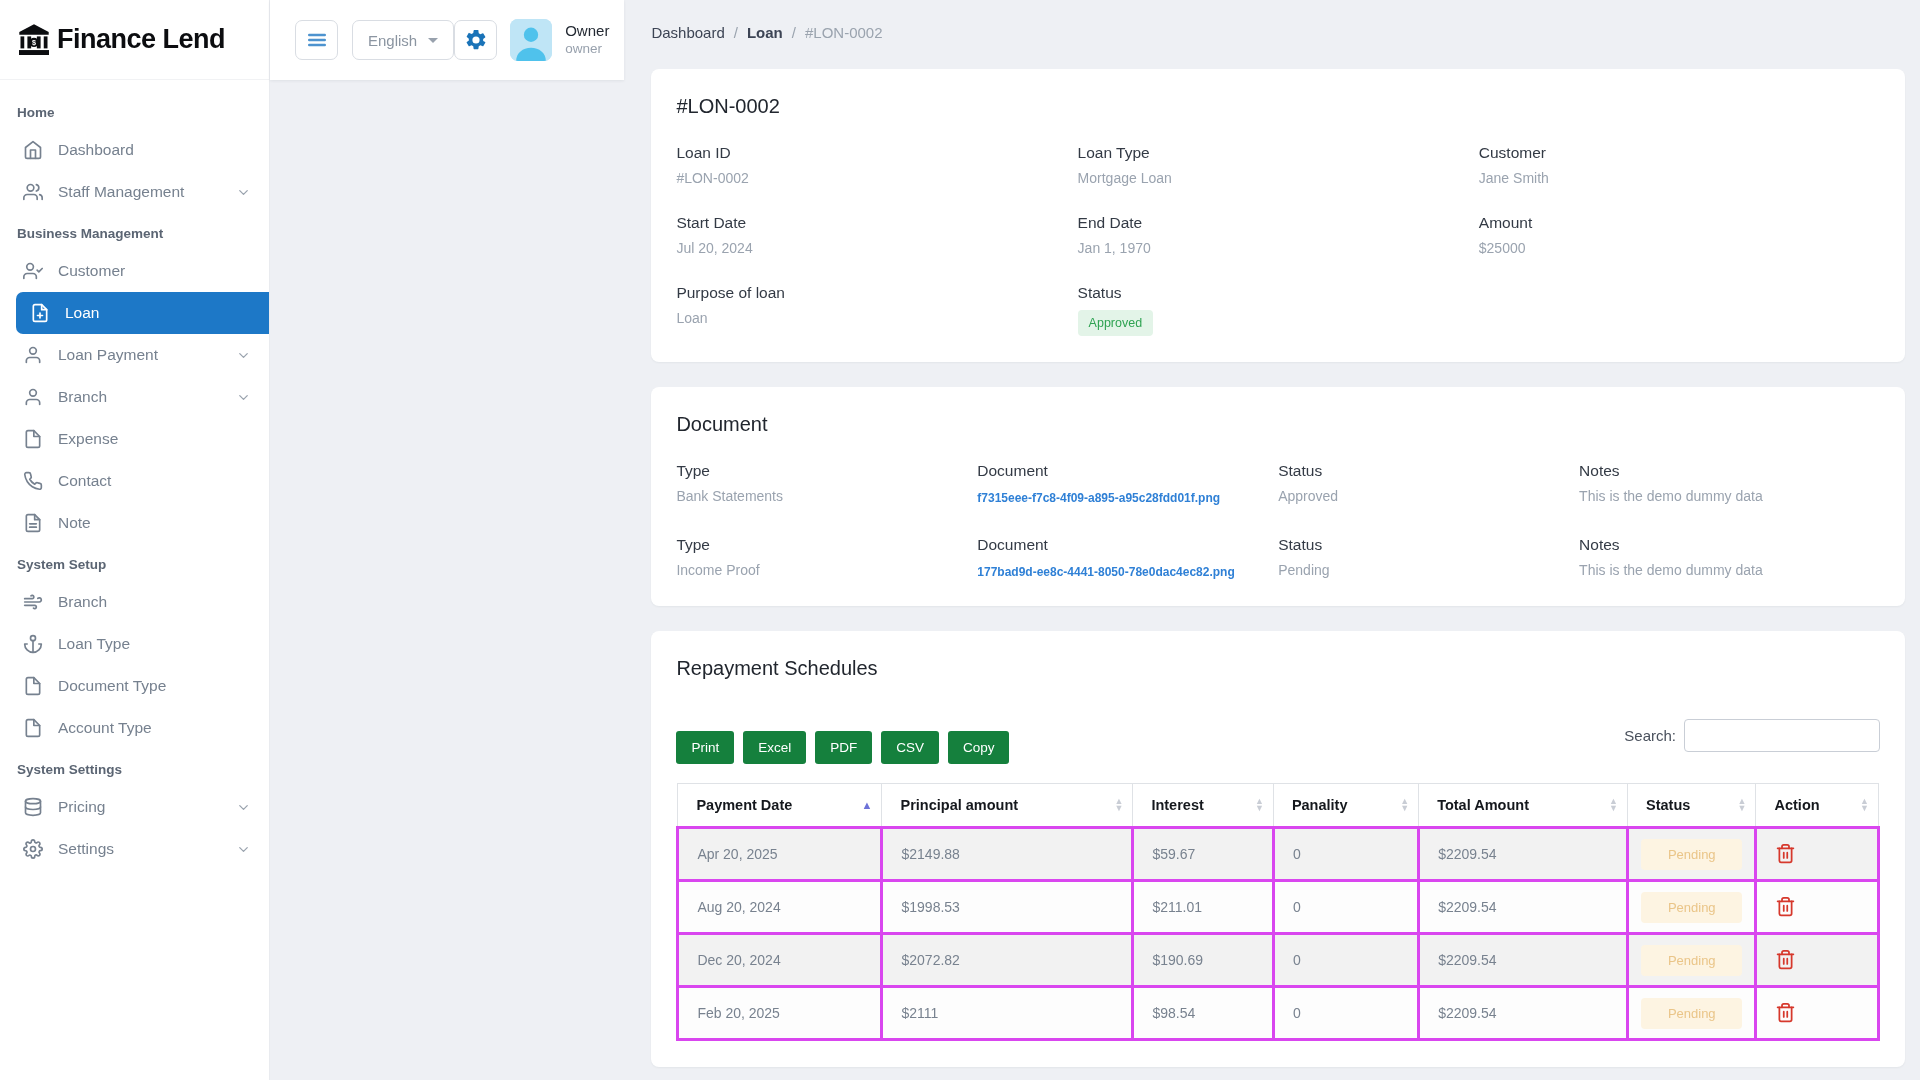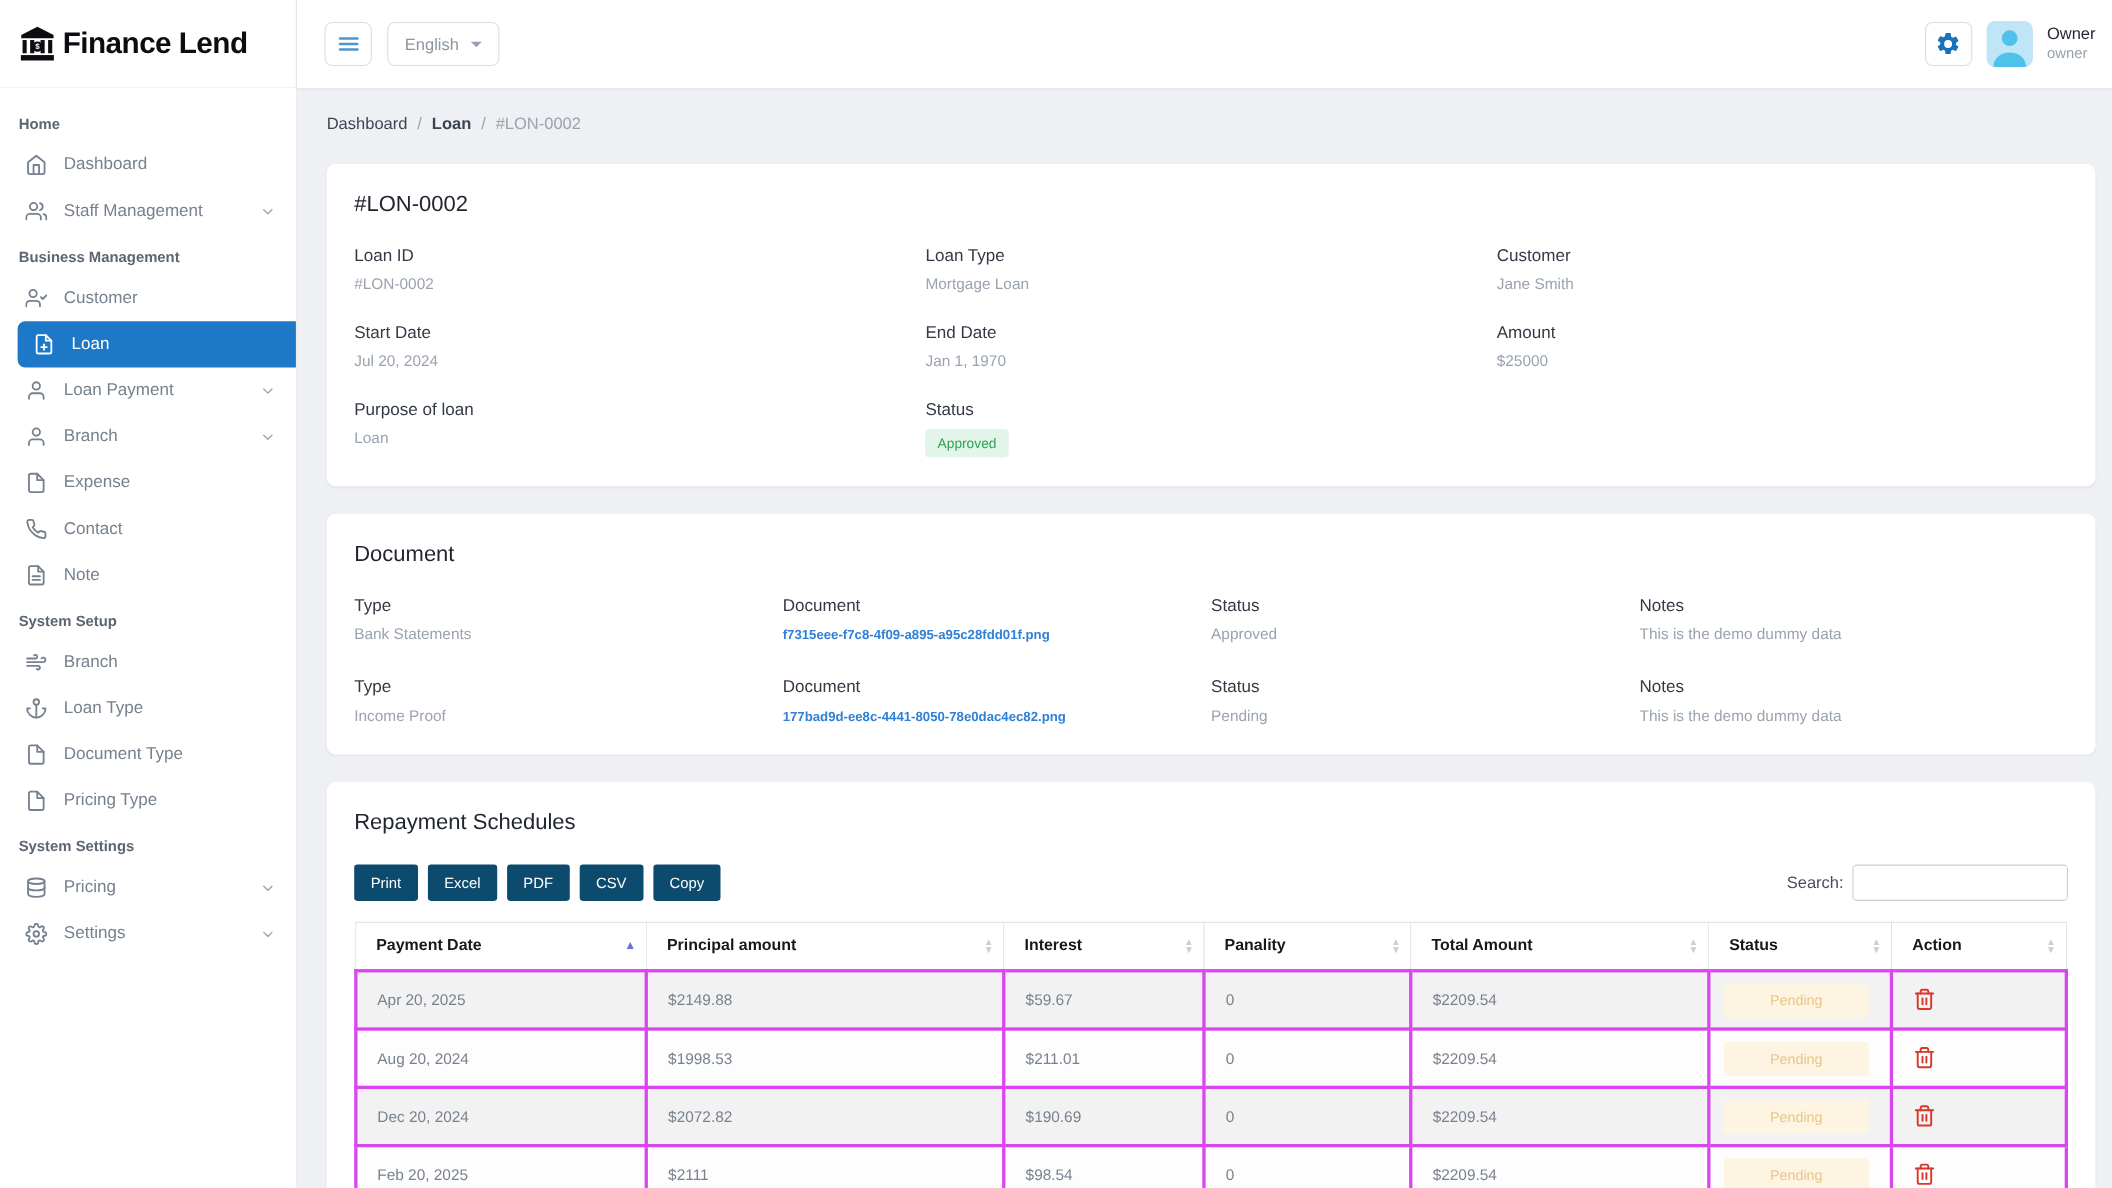--- a/index.html
+++ b/index.html
@@ -16,21 +16,21 @@
   .nav { padding-top:12px; overflow:hidden; }
   .nav-section { padding:13px 17px 9px; font-size:13.5px; font-weight:700; color:#5b6573; }
   .nav-item { display:flex; align-items:center; gap:15px; padding:11px 18px 11px 23px;
     font-size:15.5px; color:#76818f; cursor:pointer; }
   .nav-item svg { width:20px; height:20px; flex:none; }
   .nav-item .chev { width:15px; height:15px; margin-left:auto; color:#9aa3ae; }
   .nav-item.active { background:#1d78c7; color:#fff; margin-left:16px; padding-left:14px;
     border-radius:7px 0 0 7px; }
 
   
-  .right-side { flex:1; display:flex; flex-direction:column; min-width:0; }
+  .right-side { flex:1; display:flex; flex-direction:row; min-width:0; }
   .topbar { height:80px; background:#fff; display:flex; align-items:center;
     padding:0 15px 0 25px; box-shadow:0 1px 3px rgba(20,30,45,.07); position:relative; z-index:2; flex:none; }
   .icon-btn { width:43px; height:40px; border:1px solid #d9dde3; border-radius:7px; background:#fff;
     display:flex; align-items:center; justify-content:center; cursor:pointer; }
   .lang-select { margin-left:14px; height:40px; border:1px solid #d9dde3; border-radius:7px;
     background:#fff; display:flex; align-items:center; gap:11px; padding:0 15px;
     color:#8b95a1; font-size:15px; cursor:pointer; }
   .caret-down { width:0; height:0; border-left:5px solid transparent; border-right:5px solid transparent;
     border-top:5px solid #98a1ad; }
   .top-right { margin-left:auto; display:flex; align-items:center; gap:13px; }
@@ -55,22 +55,22 @@
   .detail-grid4 { display:grid; grid-template-columns:1fr 1fr 1fr 1fr; row-gap:30px; }
   .f-label { font-size:15.5px; color:#333a45; margin-bottom:8px; }
   .f-value { font-size:14px; color:#9aa3af; }
   .f-link { font-size:12px; color:#2f80d6; text-decoration:none; cursor:pointer;font-weight:bold; }
   .badge-approved { display:inline-block; background:#e3f4e8; color:#2fa352; font-size:12.5px;
     padding:6px 11px; border-radius:4px; }
 
   
   .toolbar { display:flex; align-items:center; margin-bottom:19px; }
   .btn-group { display:flex; gap:9px; }
-  .export-btn { background:#0c4a6e; color:#fff; border:none; border-radius:3px; font-size:13.5px;
-    padding:9px 15px; cursor:pointer; font-family:inherit; }
+  .export-btn { background:#15803d; color:#fff; border:none; border-radius:3px; font-size:13.5px;
+    padding:9px 15px; cursor:pointer; font-family:inherit;margin-top:25px; }
   .search-wrap { margin-left:auto; display:flex; align-items:center; gap:8px; font-size:15px; color:#49505c; }
   .search-input { width:196px; height:33px; border:1px solid #c9ced6; border-radius:4px;
     padding:0 8px; font-size:14px; font-family:inherit; background:#fff; }
 
   table.dt { width:100%; border-collapse:collapse; table-layout:fixed; }
   .dt th { border:1px solid #dfe2e6; padding:13px 26px 13px 18px; font-size:14.5px; color:#15181d;
     text-align:left; position:relative; font-weight:700; background:#fff; cursor:pointer; }
   .dt td { border:3px solid #d946ef; padding:12px 18px; font-size:14px; color:#78828f; }
   .dt tbody tr:nth-child(odd) { background:#f2f2f2; }
   .dt tbody tr:nth-child(even) { background:#fdfdfd; }
@@ -205,21 +205,21 @@
             <path d="M13 2H6a2 2 0 0 0-2 2v16a2 2 0 0 0 2 2h12a2 2 0 0 0 2-2V9z"></path>
             <polyline points="13 2 13 9 20 9"></polyline>
           </svg>
           <span>Document Type</span>
         </div>
         <div class="nav-item">
           <svg class="" viewBox="0 0 24 24" fill="none" stroke="currentColor" stroke-width="2" stroke-linecap="round" stroke-linejoin="round">
             <path d="M13 2H6a2 2 0 0 0-2 2v16a2 2 0 0 0 2 2h12a2 2 0 0 0 2-2V9z"></path>
             <polyline points="13 2 13 9 20 9"></polyline>
           </svg>
-          <span>Pricing Type</span>
+          <span>Account Type</span>
         </div>
         <div class="nav-section">System Settings</div>
         <div class="nav-item">
           <svg class="" viewBox="0 0 24 24" fill="none" stroke="currentColor" stroke-width="2" stroke-linecap="round" stroke-linejoin="round">
             <ellipse cx="12" cy="5" rx="9" ry="3"></ellipse>
             <path d="M21 12c0 1.66-4 3-9 3s-9-1.34-9-3"></path>
             <path d="M3 5v14c0 1.66 4 3 9 3s9-1.34 9-3V5"></path>
           </svg>
           <span>Pricing</span>
           <svg class="chev" viewBox="0 0 24 24" fill="none" stroke="currentColor" stroke-width="2" stroke-linecap="round" stroke-linejoin="round">

